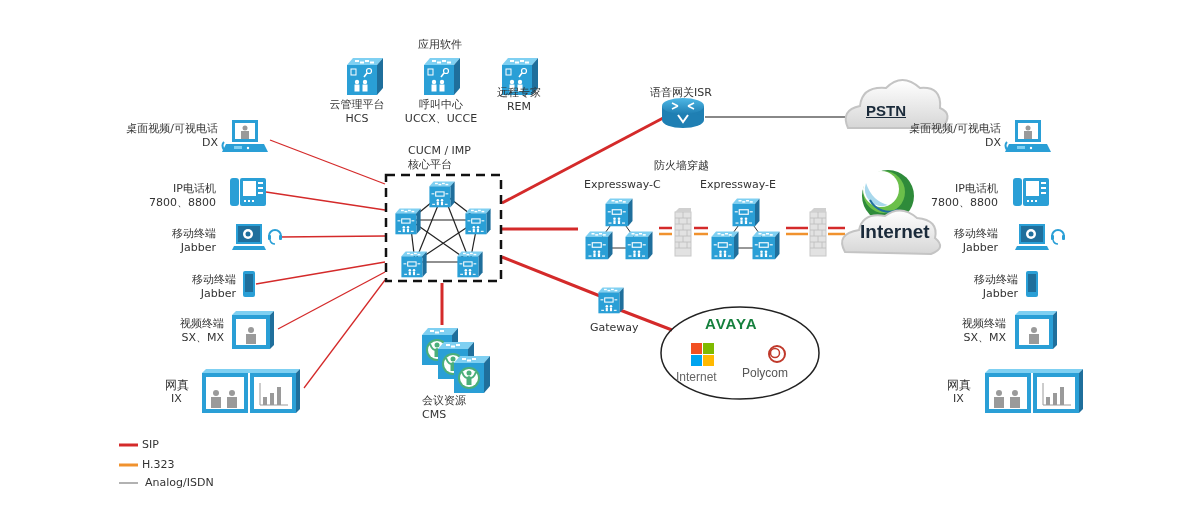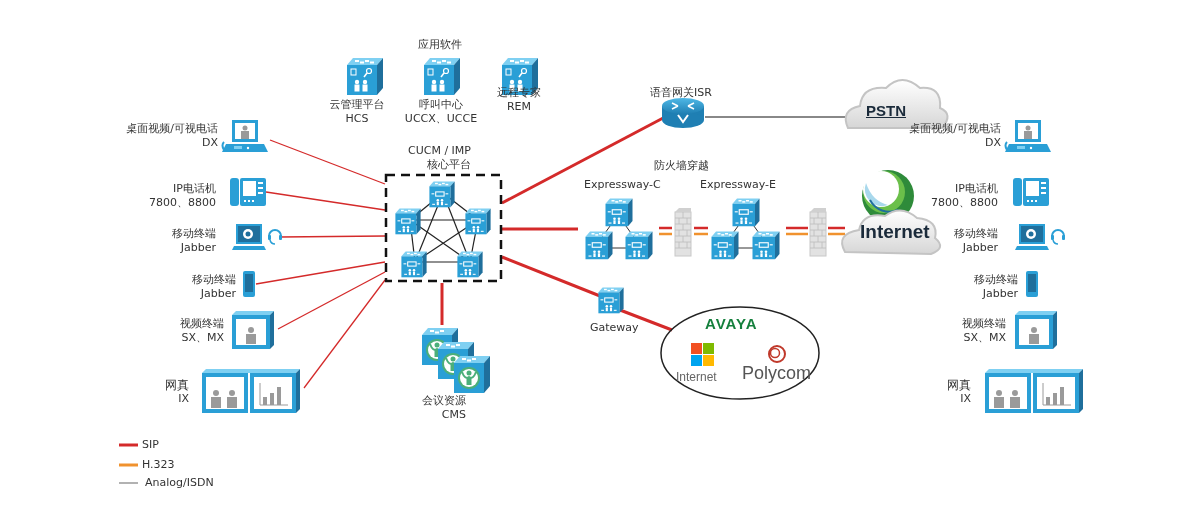--- a/index.html
+++ b/index.html
@@ -1,18 +1,18 @@
 <!DOCTYPE html>
 <html><head>
 <meta charset="utf-8">
 <style>
   html,body{margin:0;padding:0;background:#ffffff;}
   body{width:1200px;height:530px;position:relative;overflow:hidden;font-family:"DejaVu Sans","Liberation Sans",sans-serif;color:#333;}
   #diagram{position:absolute;left:0;top:0;width:1200px;height:530px;}
-  .lbl{position:absolute;font-size:11px;line-height:14px;color:#333;white-space:nowrap;text-align:right;}
+  .lbl{position:absolute;font-size:11px;line-height:14px;color:#333;white-space:nowrap;}
   .r{text-align:right;}
   .c{text-align:center;}
   .big{font-family:"Liberation Sans",sans-serif;font-weight:bold;color:#1a2a3a;}
 </style>
 </head>
 <body>
 
 <svg id="diagram" viewBox="0 0 1200 530" xmlns="http://www.w3.org/2000/svg">
   <defs>
     <linearGradient id="cubeTop" x1="0" y1="0" x2="0" y2="1">
@@ -378,17 +378,17 @@
 <div class="lbl" style="left:650px;top:86px;">语音网关ISR</div>
 <div class="lbl big" style="left:866px;top:104px;font-size:15px;text-decoration:underline;">PSTN</div>
 <div class="lbl big" style="left:860px;top:225px;font-size:19px;">Internet</div>
 <div class="lbl" style="left:654px;top:159px;">防火墙穿越</div>
 <div class="lbl" style="left:584px;top:178px;">Expressway-C</div>
 <div class="lbl" style="left:700px;top:178px;">Expressway-E</div>
 <div class="lbl" style="left:590px;top:321px;">Gateway</div>
 
 <div class="lbl" style="left:705px;top:317px;font-family:'Liberation Sans',sans-serif;font-weight:bold;font-size:15px;color:#15803d;letter-spacing:1px;">AVAYA</div>
 <div class="lbl" style="left:676px;top:370px;font-family:'Liberation Sans',sans-serif;font-size:12px;color:#666;">Internet</div>
-<div class="lbl" style="left:742px;top:366px;font-family:'Liberation Sans',sans-serif;font-size:18px;color:#555;">Polycom</div>
+<div class="lbl" style="left:742px;top:366px;font-family:'Liberation Sans',sans-serif;font-size:12px;color:#555;">Polycom</div>
 
 <div class="lbl" style="left:142px;top:438px;">SIP</div>
 <div class="lbl" style="left:142px;top:458px;">H.323</div>
 <div class="lbl" style="left:145px;top:476px;">Analog/ISDN</div>
 
 </body></html>

